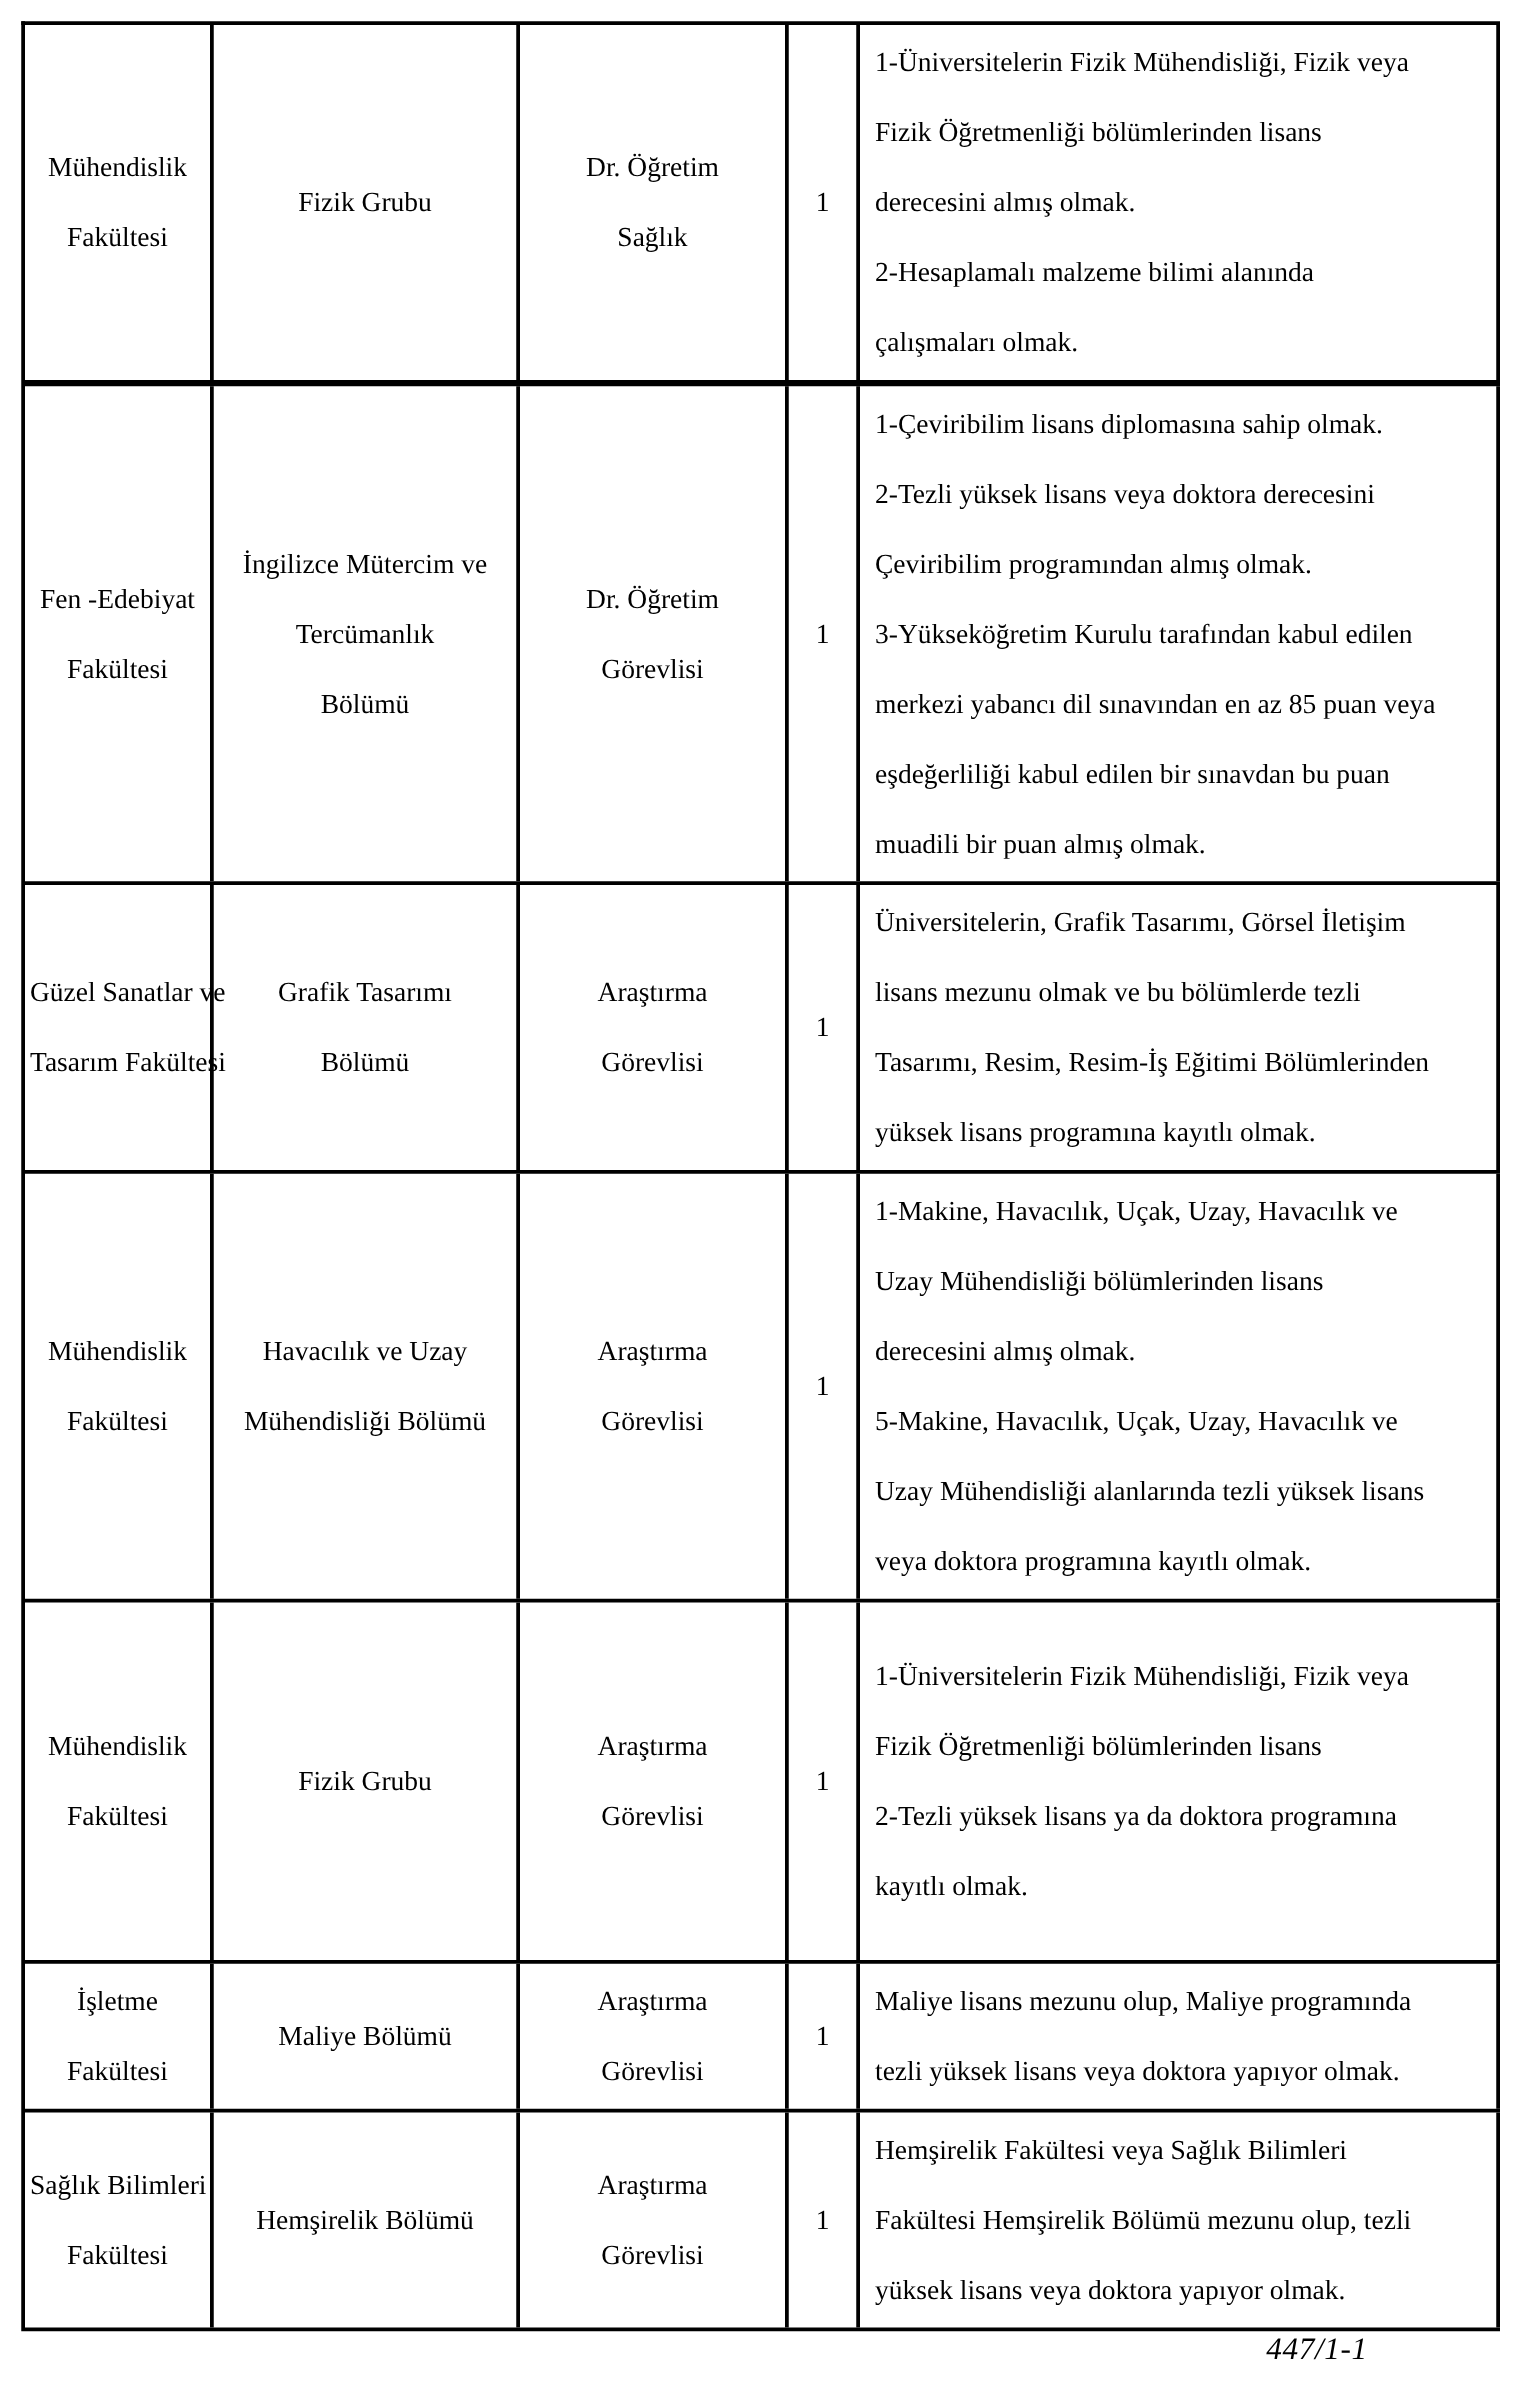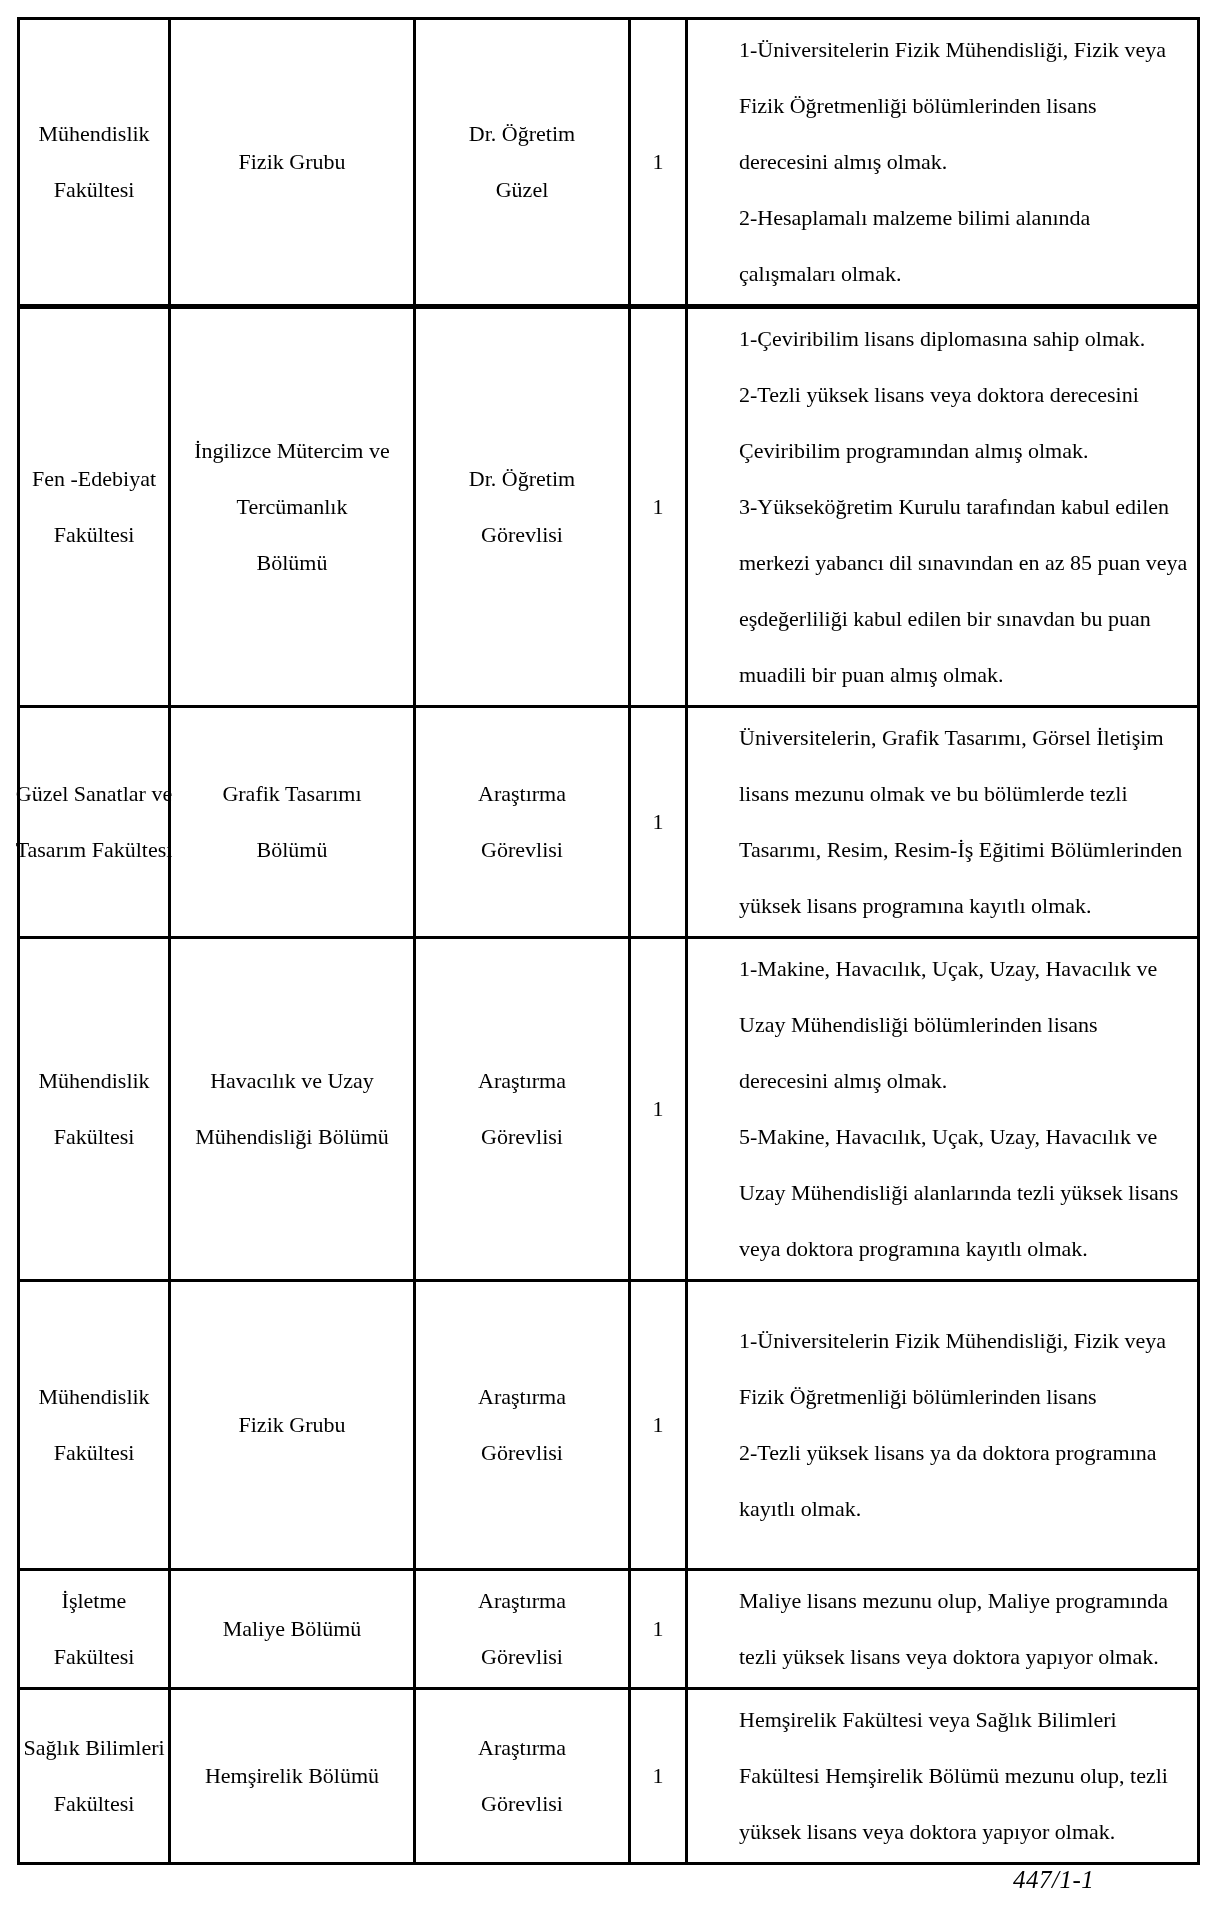--- a/index.html
+++ b/index.html
@@ -26,31 +26,29 @@
     grid-template-columns:151px 245px 215px 57px 1fr;
     border-bottom:3px solid #000;
   }
   .t-row.thick-bottom{ border-bottom-width:5px; }
   .cell{
     box-sizing:border-box;
     border-right:3px solid #000;
     display:flex;
     flex-direction:column;
     justify-content:center;
-    align-items:center;
     text-align:center;
     font-size:22px;
     padding:2px 4px;
   }
   .cell.req{
     align-items:flex-start;
     text-align:left;
     padding-left:12px;
     padding-right:8px;
-    margin-left:39px;
   }
   .line{ line-height:56px; white-space:nowrap; }
   .cell.req .line{ white-space:normal; }
   .count{ font-size:22px; }
   .footer-code{
     position:absolute;
     left:1013px;
     top:1866px;
     font-size:25px;
     letter-spacing:0.5px;
@@ -66,21 +64,21 @@
   <div class="t-row thick-bottom" style="min-height: 281px;">
     <div class="cell">
           <div class="line">Mühendislik</div>
           <div class="line">Fakültesi</div>
         </div>
     <div class="cell">
           <div class="line">Fizik Grubu</div>
         </div>
     <div class="cell">
           <div class="line">Dr. Öğretim</div>
-          <div class="line">Güzel</div>
+          <div class="line">Sağlık</div>
         </div>
     <div class="cell count">1</div>
     <div class="cell req">
           <div class="line">1-Üniversitelerin Fizik Mühendisliği, Fizik veya</div>
           <div class="line">Fizik Öğretmenliği bölümlerinden lisans</div>
           <div class="line">derecesini almış olmak.</div>
           <div class="line">2-Hesaplamalı malzeme bilimi alanında</div>
           <div class="line">çalışmaları olmak.</div>
         </div>
   </div>

